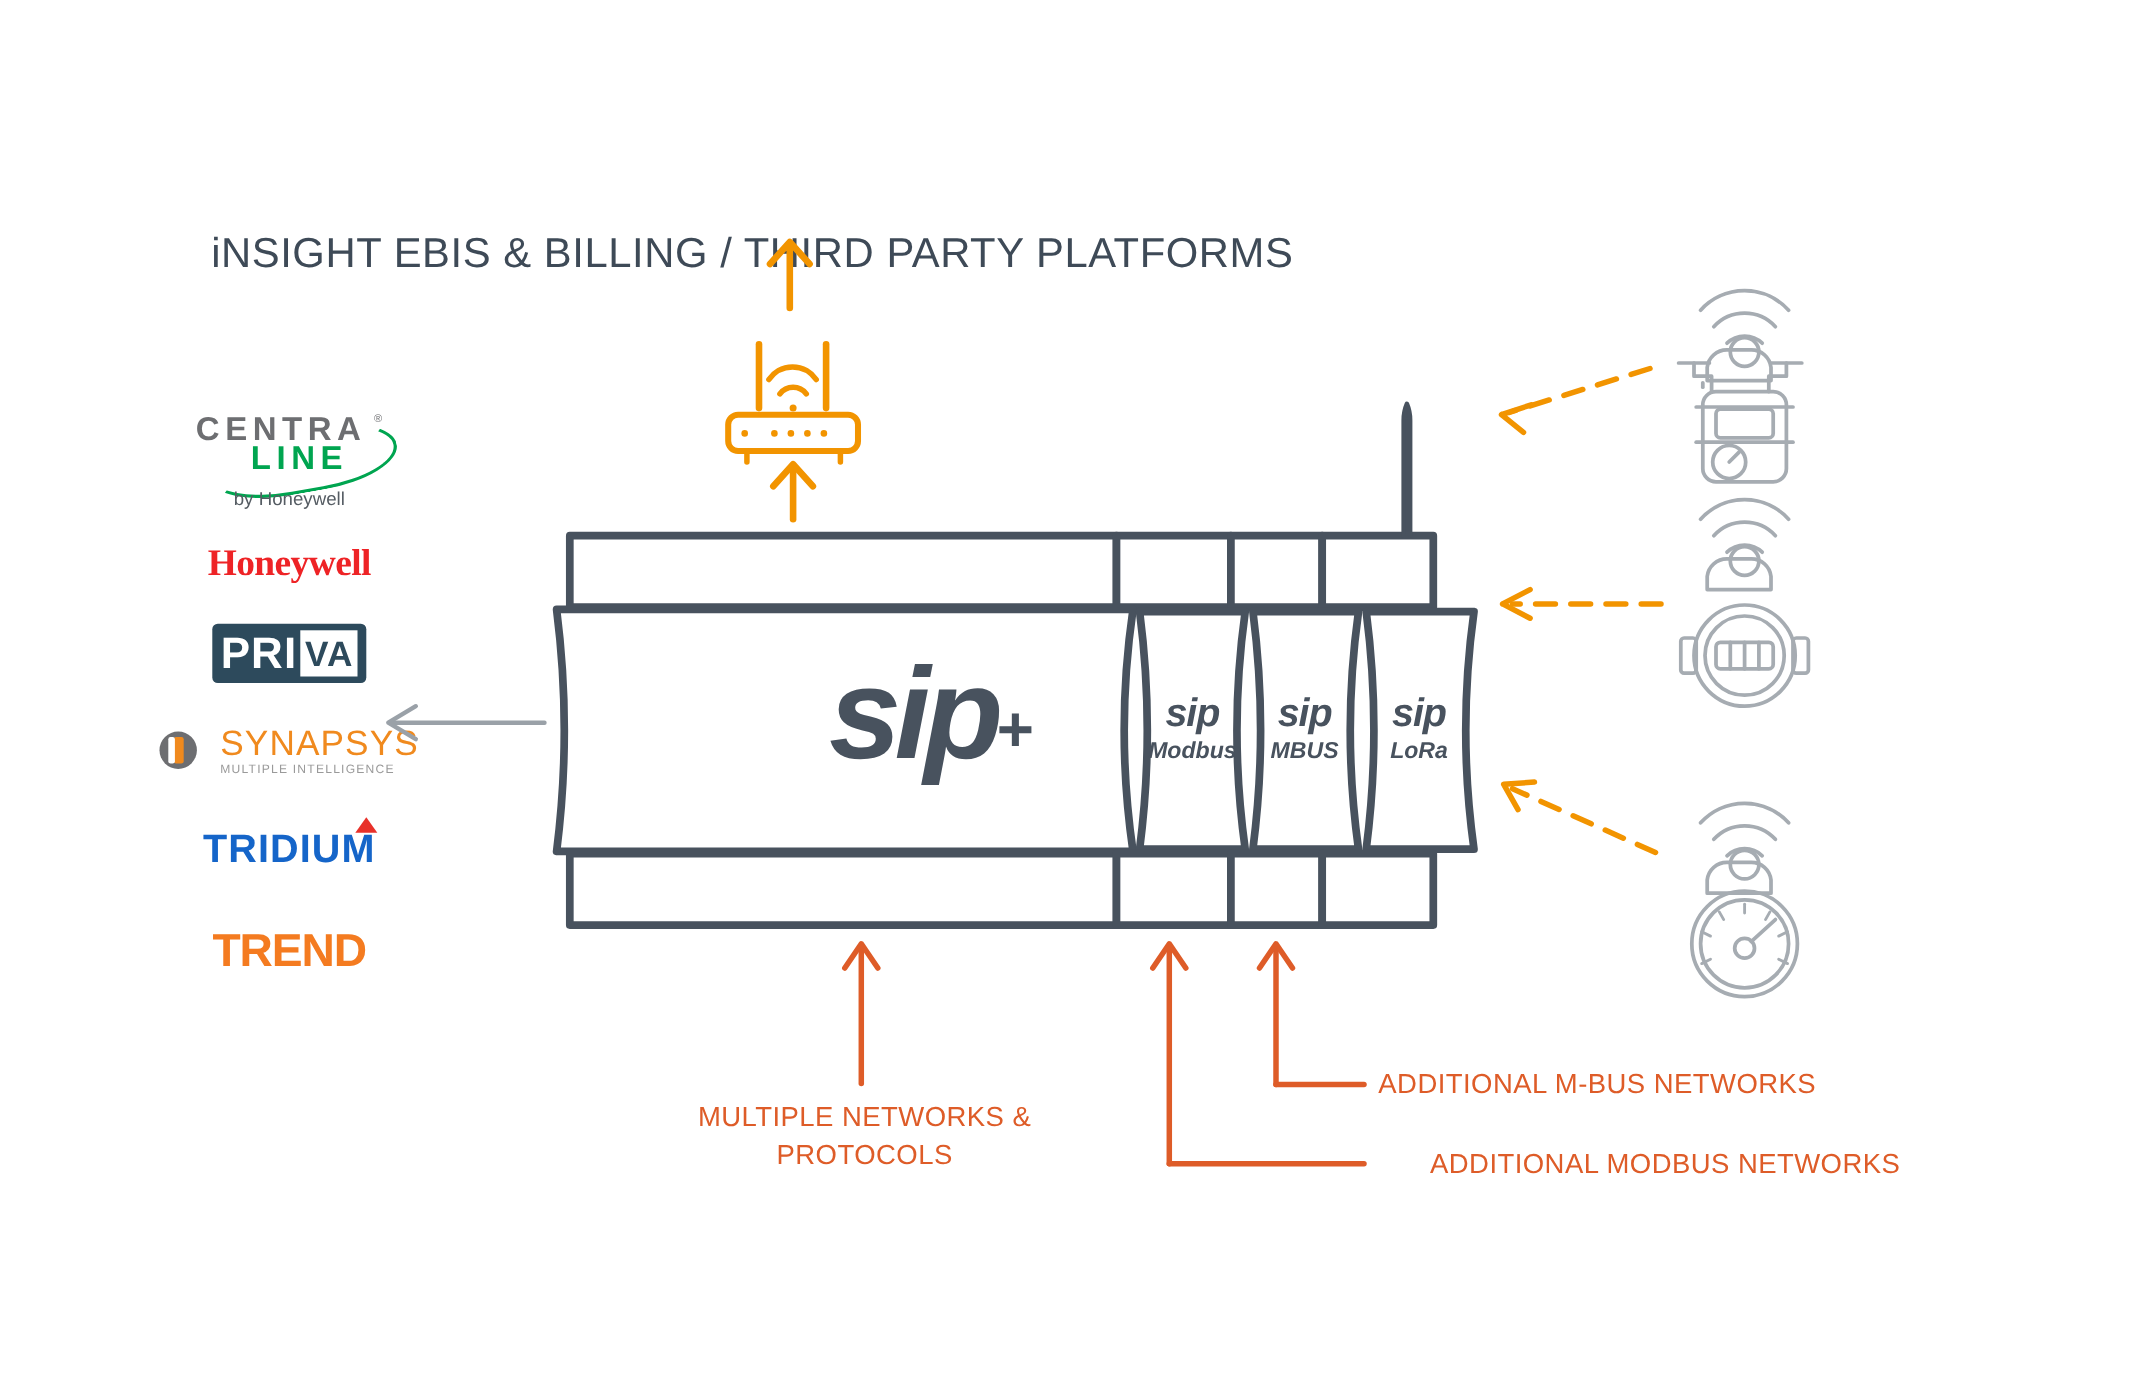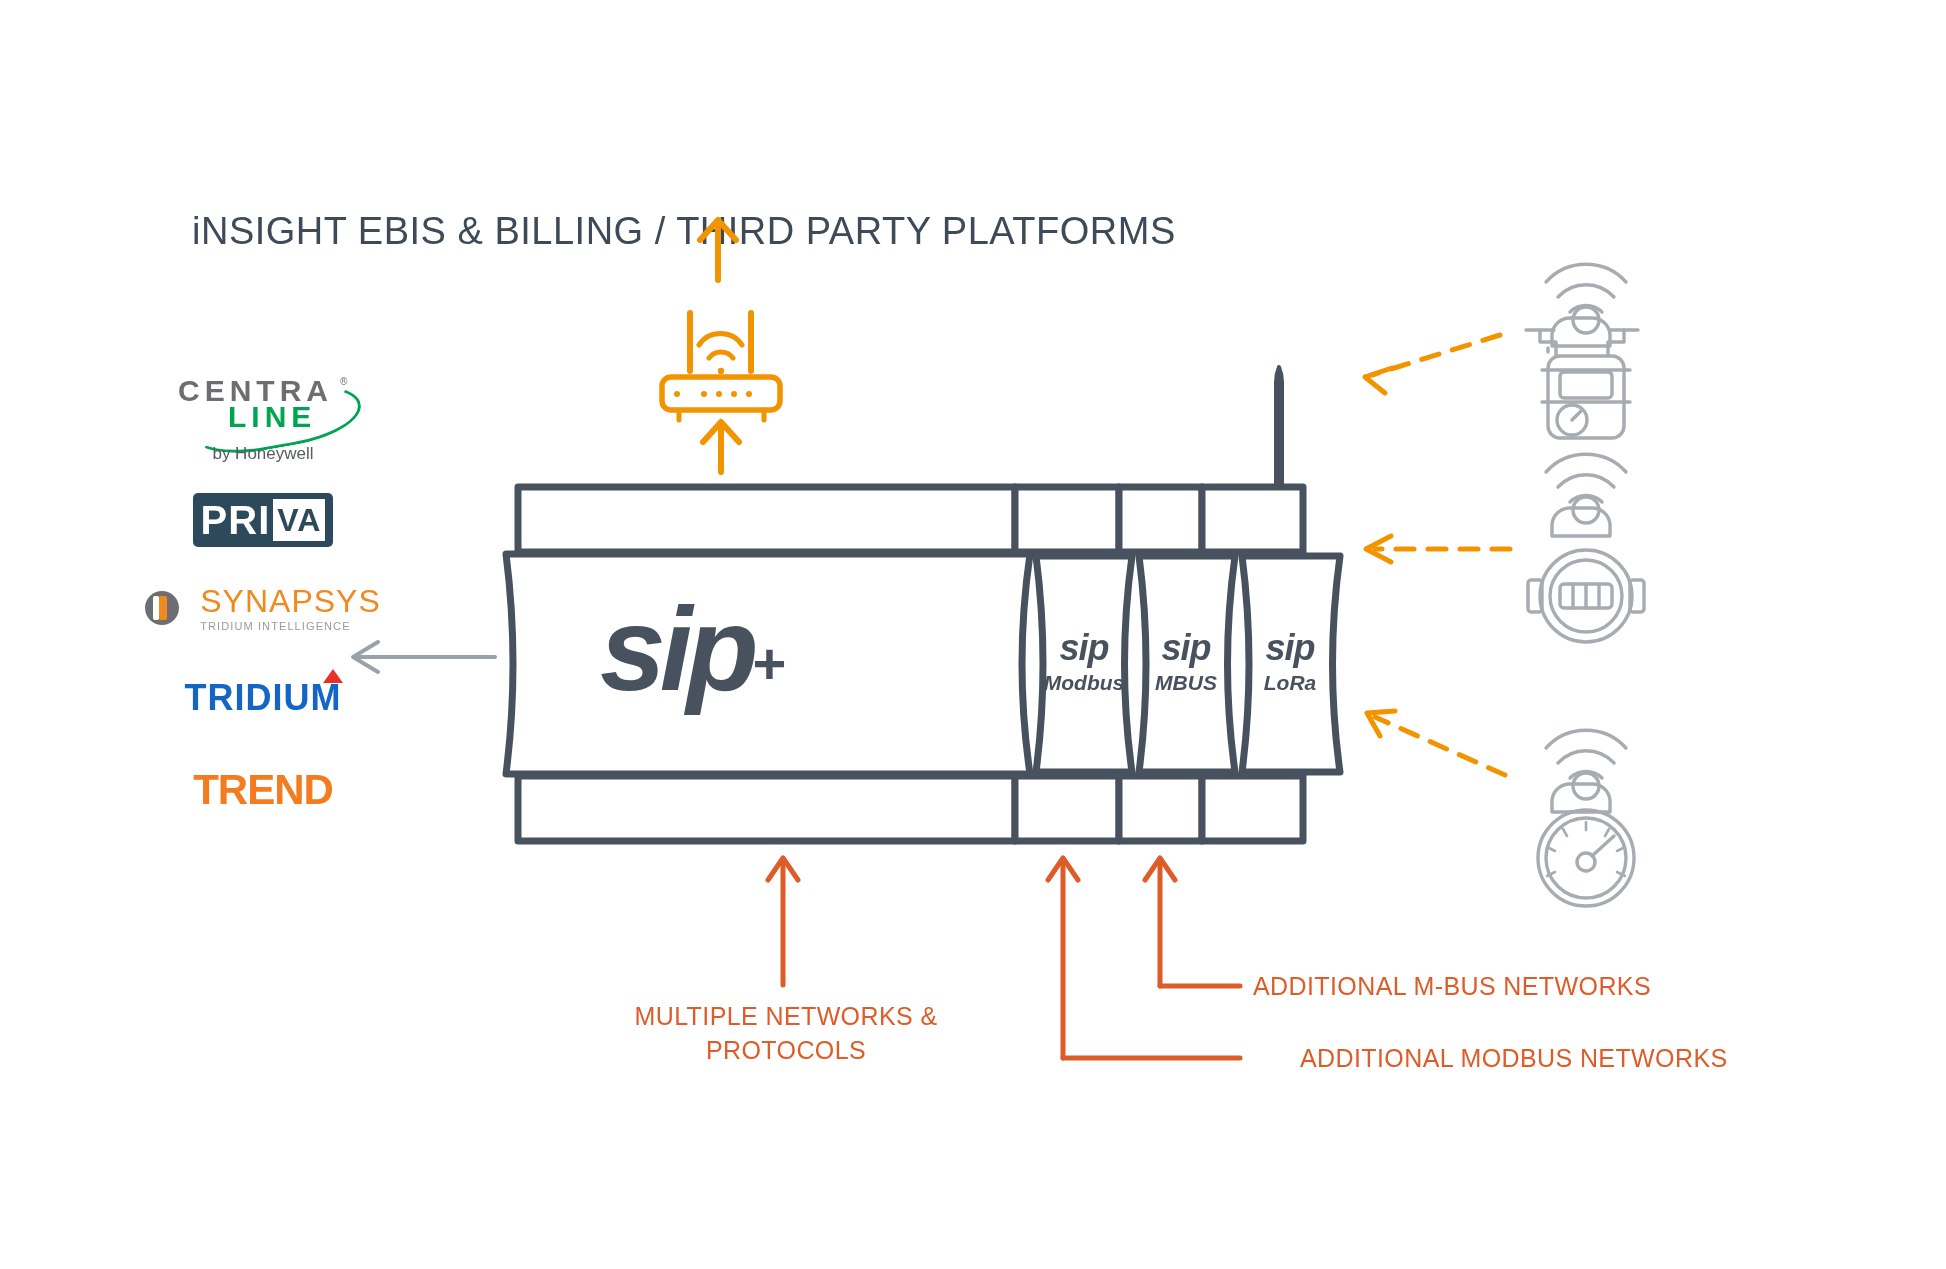--- a/index.html
+++ b/index.html
@@ -60,21 +60,21 @@
       border-bottom:14px solid #e8312a;}
 
   
   .trend{font-size:42px;font-weight:800;color:#f47b20;letter-spacing:-1px;}
 
   
   #overlay{position:absolute;left:0;top:0;width:1946px;height:1269px;}
 
   
   #sip-main-logo{
-    position:absolute;left:600px;top:590px;width:340px;text-align:left;
+    position:absolute;left:600px;top:590px;width:340px;text-align:right;
     font-size:118px;font-weight:800;font-style:italic;color:#48525e;
     letter-spacing:-6px;line-height:1;
   }
   #sip-main-logo .plus{font-size:58px;font-style:normal;font-weight:800;letter-spacing:0;vertical-align:6px;}
 
   
   .module-label{position:absolute;text-align:center;color:#48525e;}
   .module-label .m-sip{font-size:36px;font-weight:800;font-style:italic;letter-spacing:-1px;line-height:1;}
   .module-label .m-name{font-size:21px;font-weight:700;font-style:italic;margin-top:6px;line-height:1;}
 
@@ -96,34 +96,37 @@
     <div class="logo-slot" style="height:108px">
       <div class="centraline">
         <div class="cl-swoosh"></div>
         <div class="cl-centra">CENTRA</div>
         <div class="cl-reg">®</div>
         <div class="cl-line">LINE</div>
         <div class="cl-by">by Honeywell</div>
       </div>
     </div>
 
+    <div class="logo-slot" style="height:74px">
+      <div class="honeywell">Honeywell</div>
+    </div>
 
     <div class="logo-slot" style="height:88px">
       <div class="priva">
         <span class="p1">PRI</span>
         <span class="p2">VA</span>
       </div>
     </div>
 
     <div class="logo-slot" style="height:88px">
       <div class="synapsys">
         <div class="syn-mark"></div>
         <div class="syn-txt">
           <div class="syn-name">SYNAPSYS</div>
-          <div class="syn-sub">TRIDIUM INTELLIGENCE</div>
+          <div class="syn-sub">MULTIPLE INTELLIGENCE</div>
         </div>
       </div>
     </div>
 
     <div class="logo-slot" style="height:92px">
       <div class="tridium">
         <span>TRIDIUM</span>
         <span class="tri-tick"></span>
       </div>
     </div>

